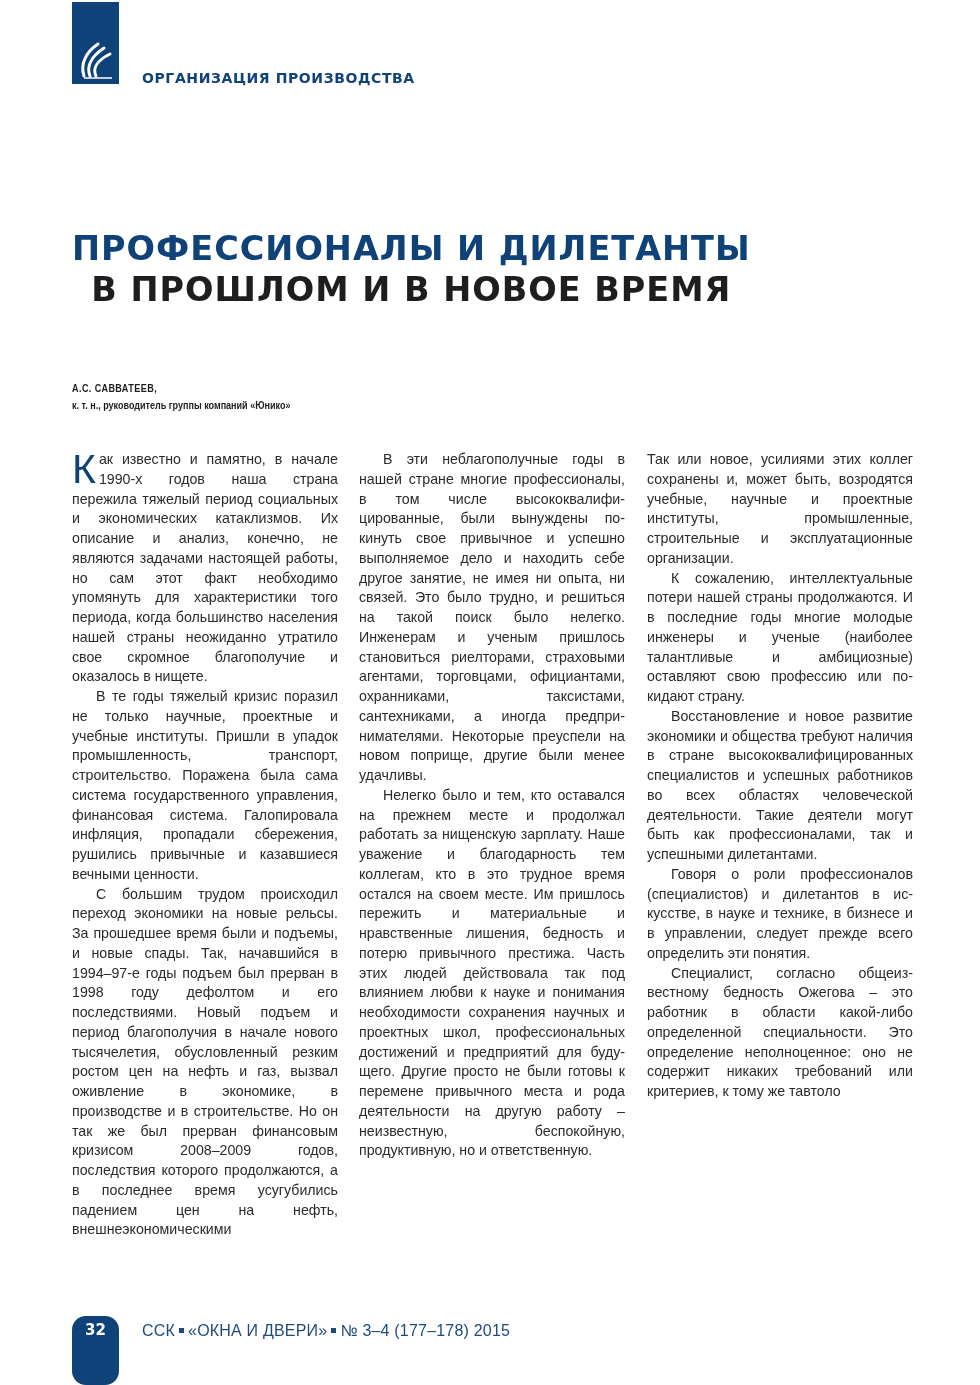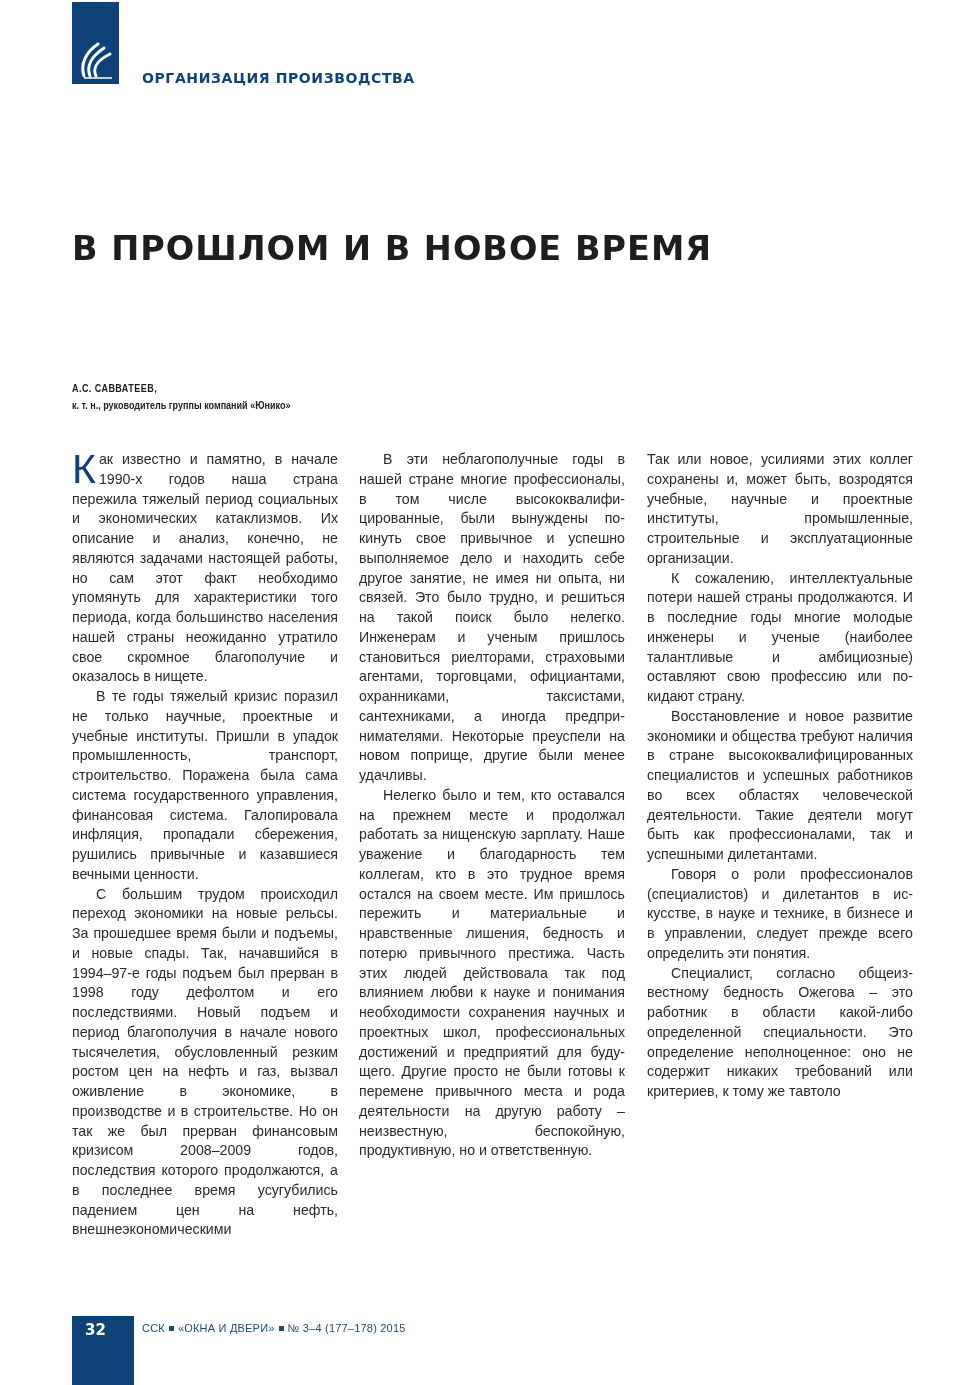--- a/index.html
+++ b/index.html
@@ -26,42 +26,43 @@
   .col { position: absolute; top: 0; width: 266px; font-size: 14.2px; line-height: 19.75px; color: #2b2b2b;
          text-align: justify; hyphens: manual; }
   .col1 { left: 0; }
   .col2 { left: 287px; }
   .col3 { left: 575px; }
   .col p { margin: 0; text-indent: 24px; }
   .col p.noindent { text-indent: 0; }
   .col p.first { text-indent: 0; }
   .dropcap { float: left; font-size: 41px; line-height: 33px; color: #0f4278; margin: 3px 3px 0 0; font-family: "Liberation Sans", sans-serif; }
 
-  .page-block { position: absolute; left: 72px; top: 1316px; width: 62px; height: 69px; background: #0f4278; }
+  .page-block { position: absolute; left: 72px; top: 1316px; width: 47px; height: 69px; background: #0f4278; border-radius: 14px; }
   .page-number { position: absolute; left: 0; width: 47px; top: 5px; text-align: center; color: #ffffff;
                  font-weight: bold; font-size: 15px; font-family: "DejaVu Sans", sans-serif; }
-  .footer { position: absolute; left: 142px; top: 1322px; font-size: 11px; color: #1f4a7d; letter-spacing: 0.2px; }
+  .footer { position: absolute; left: 142px; top: 1322px; font-size: 16px; color: #1f4a7d; letter-spacing: 0.2px; }
   .footer .sep { display: inline-block; width: 5px; height: 5px; background: #1f4a7d; vertical-align: middle; margin: 0 4px 2px; }
 </style>
 </head>
 <body>
 
 <div class="logo-block">
   <svg width="40" height="46" viewBox="0 0 40 46">
     <g fill="none" stroke="#ffffff" stroke-width="3" stroke-linecap="round">
       <path d="M8 40 C 4 28, 10 16, 22 8"></path>
       <path d="M14 40 C 10 30, 16 20, 28 12"></path>
       <path d="M20 40 C 16 32, 22 24, 34 18"></path>
     </g>
     <path d="M8 42 L 36 42" stroke="#ffffff" stroke-width="1.5"></path>
   </svg>
 </div>
 <div class="section-label">ОРГАНИЗАЦИЯ ПРОИЗВОДСТВА</div>
 
 <h1 class="title">
+  <span class="line1">ПРОФЕССИОНАЛЫ И ДИЛЕТАНТЫ</span>
   <span class="line2">В ПРОШЛОМ И В НОВОЕ ВРЕМЯ</span>
 </h1>
 
 <div class="author">
   <span class="name">А.С. САВВАТЕЕВ,</span>
   <span class="role">к. т. н., руководитель группы компаний «Юнико»</span>
 </div>
 
 <div class="columns">
   <div class="col col1">

